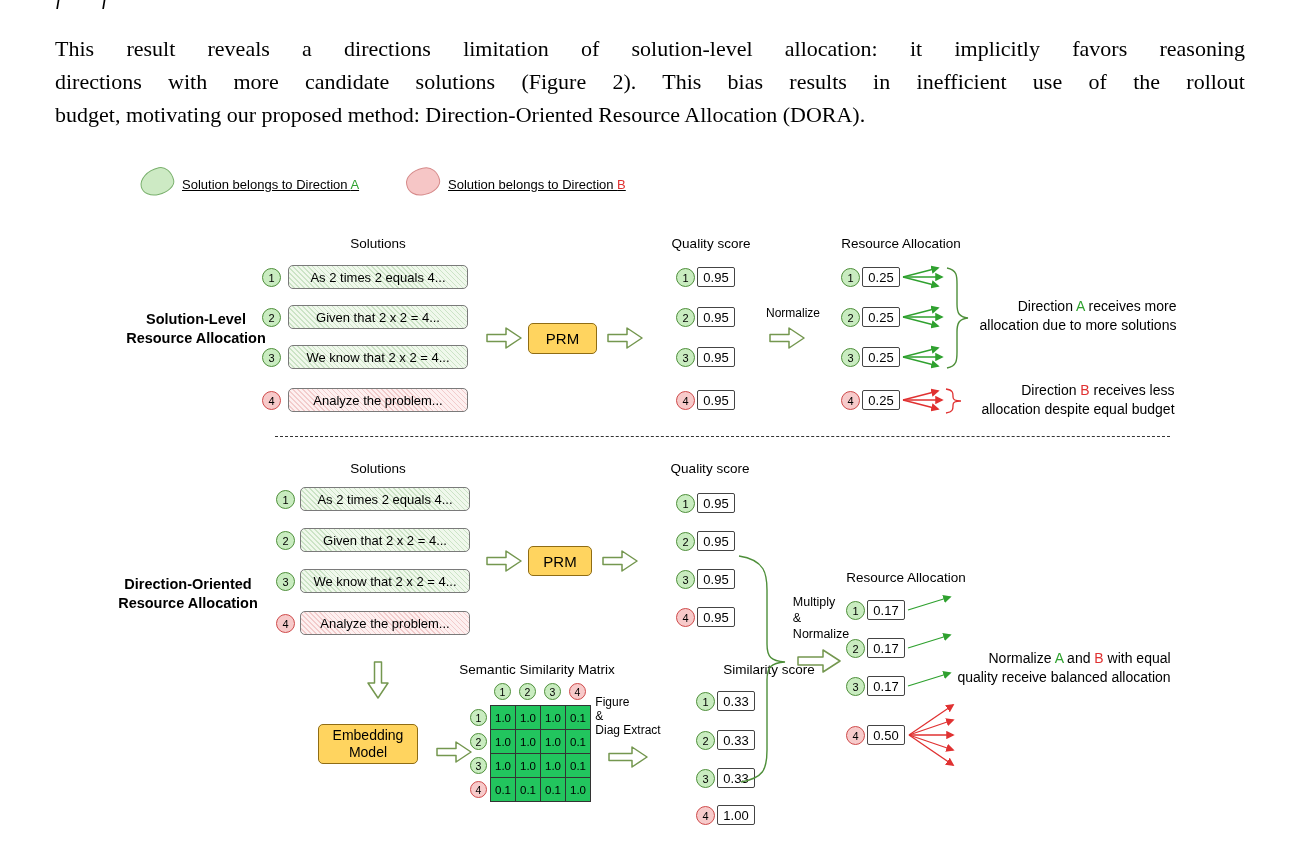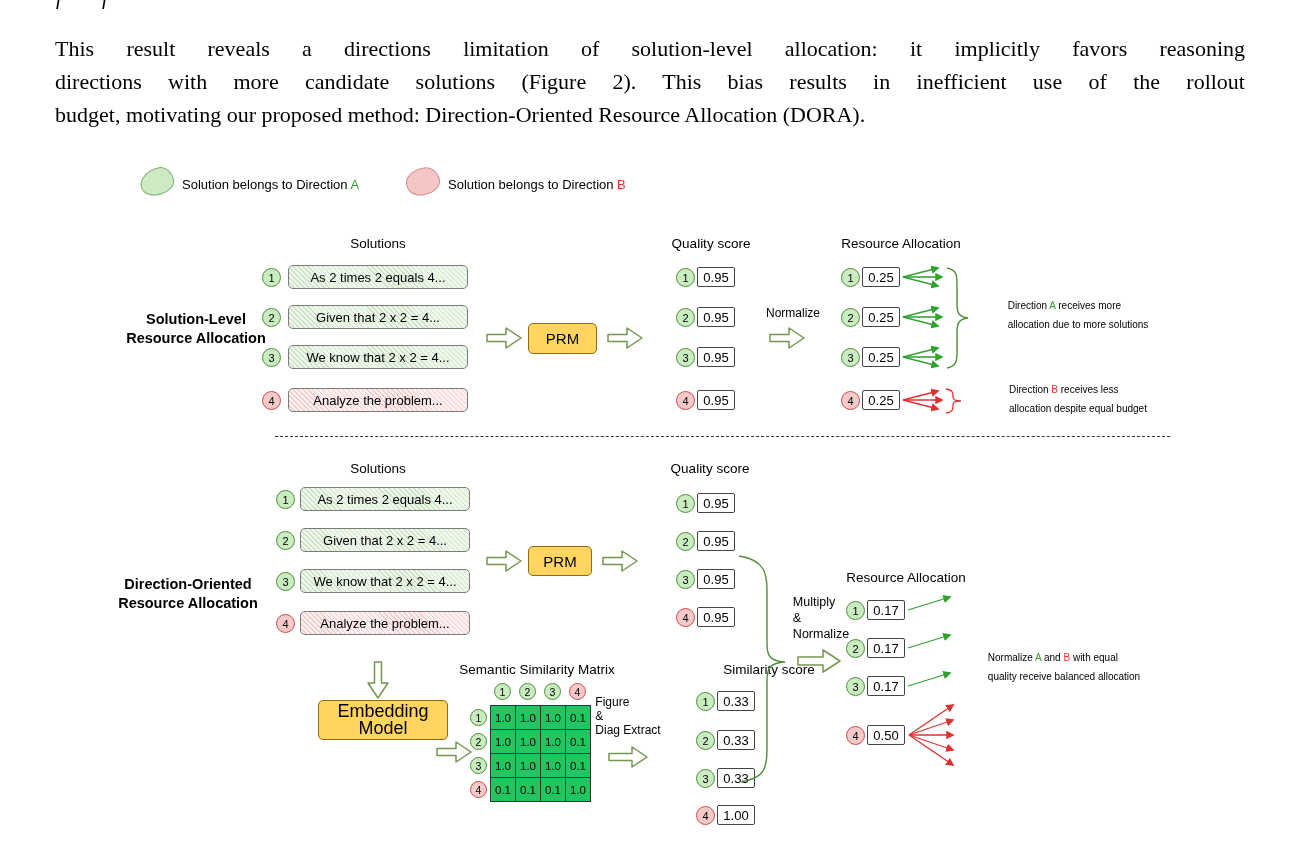--- a/index.html
+++ b/index.html
@@ -16,30 +16,30 @@
   .para { position:absolute; left:55px; top:32px; width:1190px; font:22px/33px "Liberation Serif", serif; }
   .jline { text-align:justify; text-align-last:justify; white-space:nowrap; }
   .lline { text-align:left; white-space:nowrap; }
 
   
   .blob { position:absolute; }
   .blob.g { width:34px; height:27px; background:#cdeac4; border:1.5px solid #79b06c;
             border-radius:65% 35% 55% 45% / 55% 60% 40% 45%; transform:rotate(-14deg); }
   .blob.r { width:34px; height:27px; background:#f6c6c6; border:1.5px solid #d68a8a;
             border-radius:60% 40% 55% 45% / 50% 60% 45% 50%; transform:rotate(-12deg); }
-  .legend-text { position:absolute; font-size:13px; white-space:nowrap; }
+  .legend-text { position:absolute; font-size:13px; white-space:nowrap;text-decoration:underline; }
 
   
   .hdr { position:absolute; transform:translateX(-50%); font-size:13.5px; white-space:nowrap; }
   .side-label { position:absolute; transform:translateX(-50%); font-weight:bold; font-size:14.5px;
                 line-height:19px; text-align:center; white-space:nowrap; }
   .small { position:absolute; transform:translateX(-50%); font-size:12px; line-height:14px;
            white-space:nowrap; }
-  .ann { position:absolute; transform:translateX(-50%); font-size:10px; line-height:18.5px;
-         text-align:left; white-space:nowrap; }
+  .ann { position:absolute; transform:translateX(-50%); font-size:14px; line-height:18.5px;
+         text-align:right; white-space:nowrap; }
   .ga { color:#2fa12f; }
   .rb { color:#e03131; }
 
   
   .circle { position:absolute; width:19px; height:19px; border-radius:50%;
             display:flex; align-items:center; justify-content:center; font-size:11px; }
   .circle.sm { width:17px; height:17px; font-size:10.5px; }
   .circle.green { background:#c9ecc0; border:1.3px solid #4e8f3a; }
   .circle.pink  { background:#f7caca; border:1.3px solid #cf4a4a; }
 
@@ -224,21 +224,21 @@
   <div class="circle green" style="left:676px;top:532px">2</div>
   <div class="scorebox" style="left:697px;top:531px">0.95</div>
   <div class="circle green" style="left:676px;top:570px">3</div>
   <div class="scorebox" style="left:697px;top:569px">0.95</div>
   <div class="circle pink" style="left:676px;top:608px">4</div>
   <div class="scorebox" style="left:697px;top:607px">0.95</div>
 
   <svg class="abs" style="left:365px;top:661px" width="26" height="38" viewBox="0 0 26 38">
     <path d="M9.5 1 V22 H3 L13 37 L23 22 H16.5 V1 Z" fill="#fff" stroke="#74974f" stroke-width="1.5" stroke-linejoin="round"></path>
   </svg>
-  <div class="ybox" style="left:318px;top:700px;width:130px;height:40px;font-size:18px">
+  <div class="ybox" style="left:318px;top:724px;width:100px;height:40px;font-size:14px">
     <div>Embedding</div>
     <div>Model</div>
   </div>
   <svg class="abs" style="left:436px;top:739px" width="36" height="26" viewBox="0 0 36 26">
     <path d="M1 9.5 H20 V3 L35 13 L20 23 V16.5 H1 Z" fill="#fff" stroke="#74974f" stroke-width="1.5" stroke-linejoin="round"></path>
   </svg>
 
   <div class="hdr" style="left:537px;top:662px">Semantic Similarity Matrix</div>
   <div class="circle green sm" style="left:494px;top:683px">1</div>
   <div class="circle green sm" style="left:519px;top:683px">2</div>

